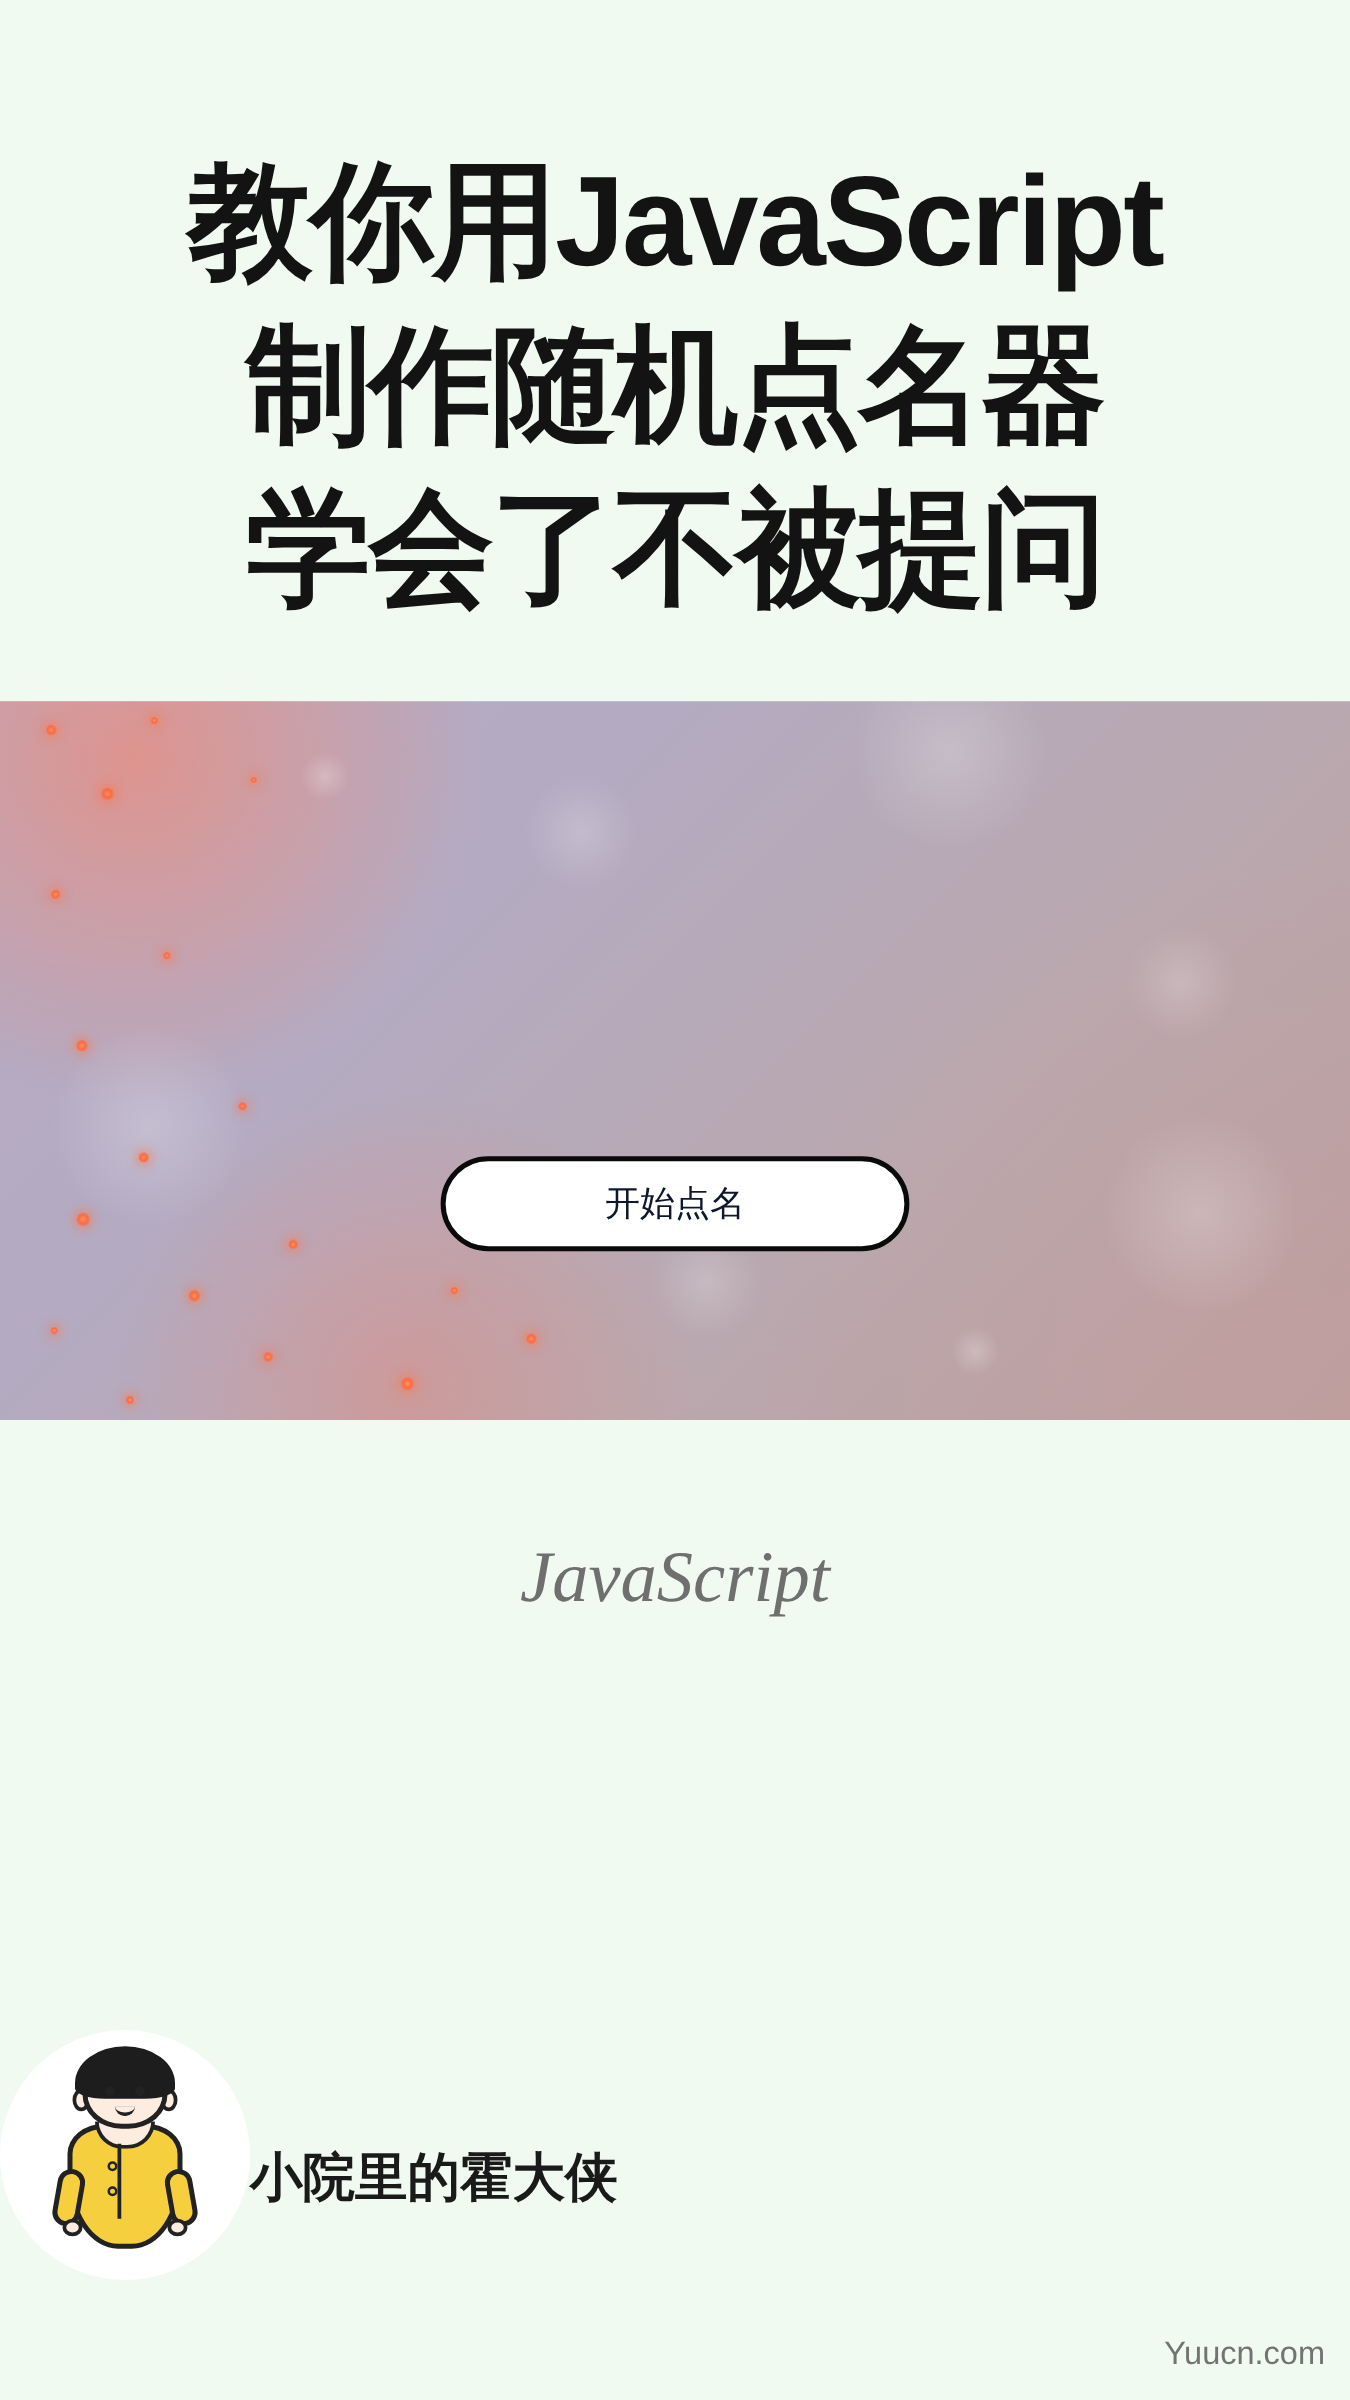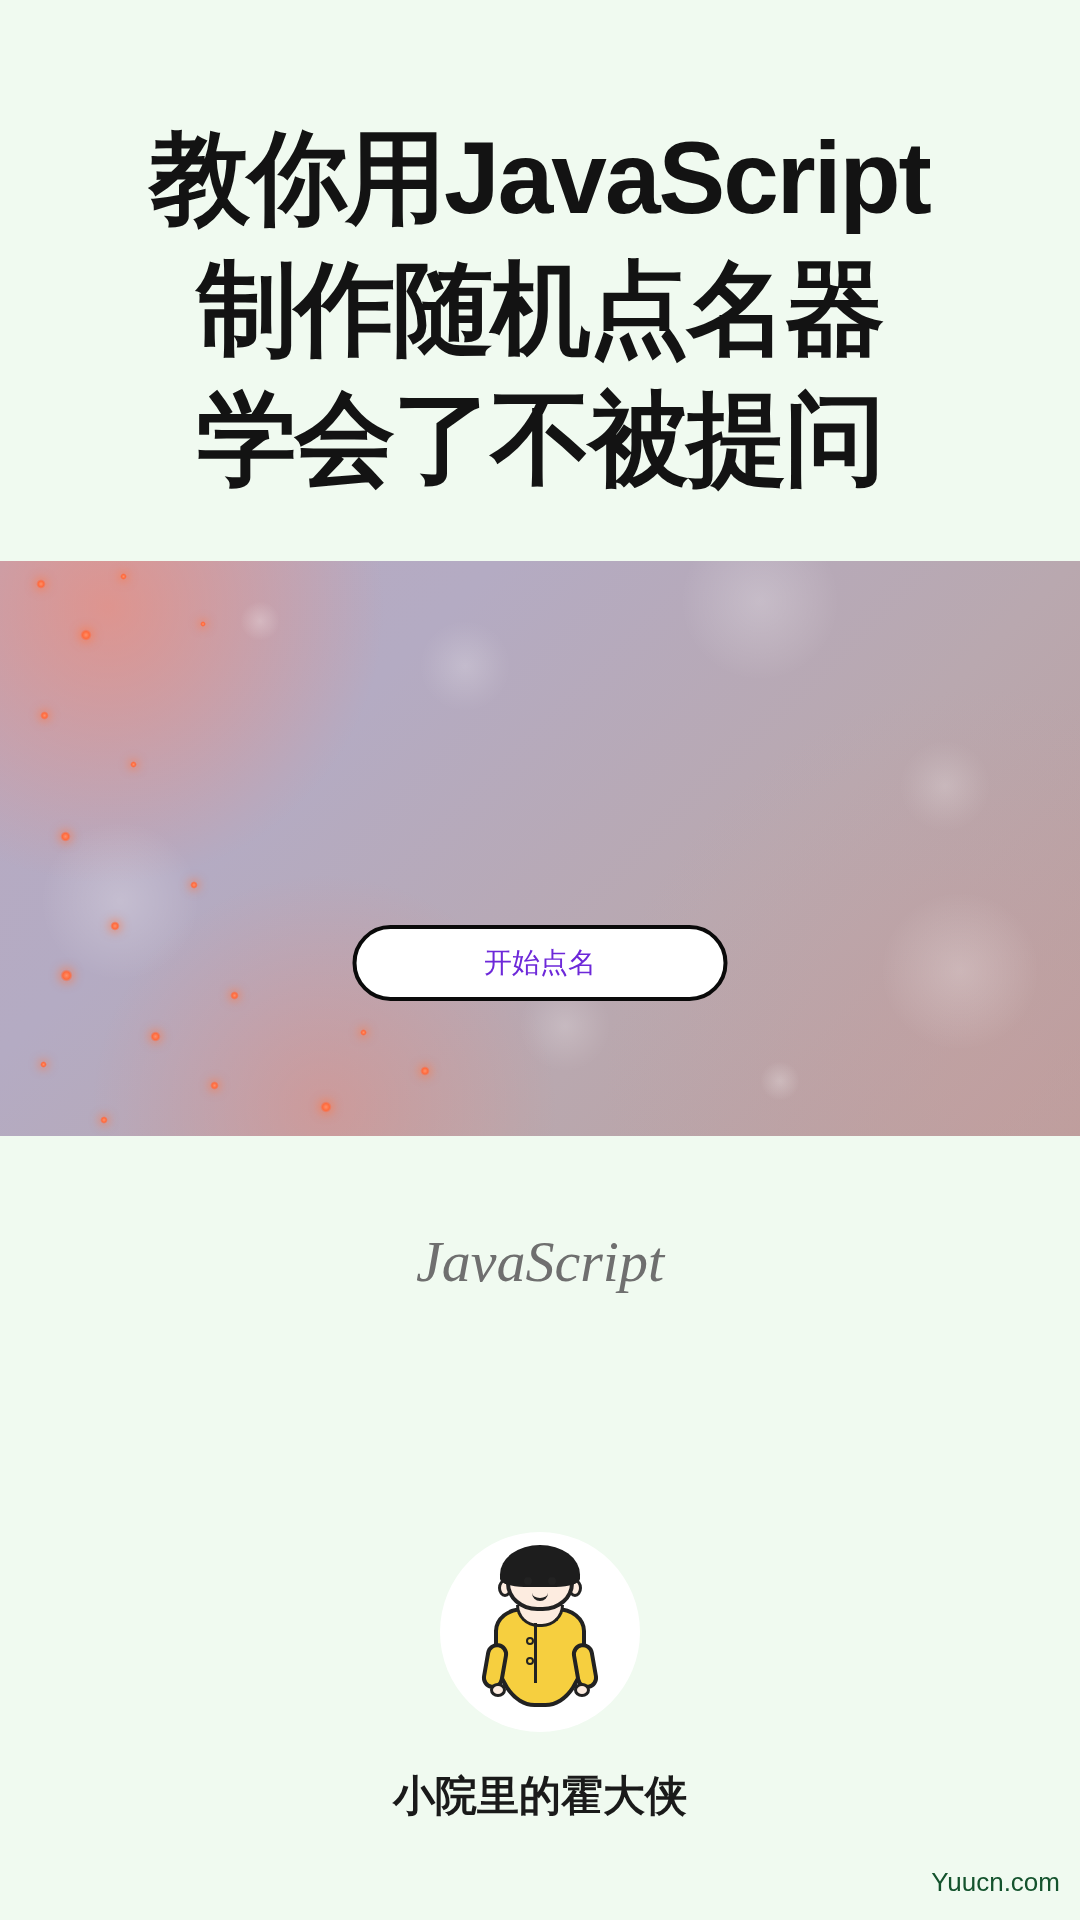--- a/index.html
+++ b/index.html
@@ -69,21 +69,21 @@
     position: absolute;
     top: 364px;
     left: 50%;
     transform: translateX(-50%);
     width: 375px;
     height: 76px;
     background: #ffffff;
     border: 4px solid #0a0a0a;
     border-radius: 38px;
     font-size: 28px;
-    color: #6d28d9;
+    color: #0f172a;
     display: flex;
     align-items: center;
     justify-content: center;
     cursor: pointer;
     user-select: none;
   }
 
   
   .sub-label {
     margin-top: 92px;
@@ -94,21 +94,20 @@
     font-family: Georgia, "Times New Roman", serif;
     font-weight: 400;
   }
 
   
   .author-block {
     position: absolute;
     bottom: 96px;
     left: 0; right: 0;
     display: flex;
-    flex-direction: column;
     align-items: center;
   }
   .avatar {
     width: 200px;
     height: 200px;
     border-radius: 50%;
     background: #ffffff;
     display: flex;
     align-items: center;
     justify-content: center;
@@ -190,21 +189,21 @@
     background: #fdece0; border: 3px solid #222; border-radius: 50%;
   }
   .toon .hand-l { left: 10px; } .toon .hand-r { right: 10px; }
 
   
   .watermark {
     position: absolute;
     right: 20px;
     bottom: 22px;
     font-size: 26px;
-    color: #14532d;
+    color: #737373;
     font-family: Arial, sans-serif;
   }
 </style>
 </head>
 <body>
 
 <div class="title">
   <div>教你用JavaScript</div>
   <div>制作随机点名器</div>
   <div>学会了不被提问</div>

